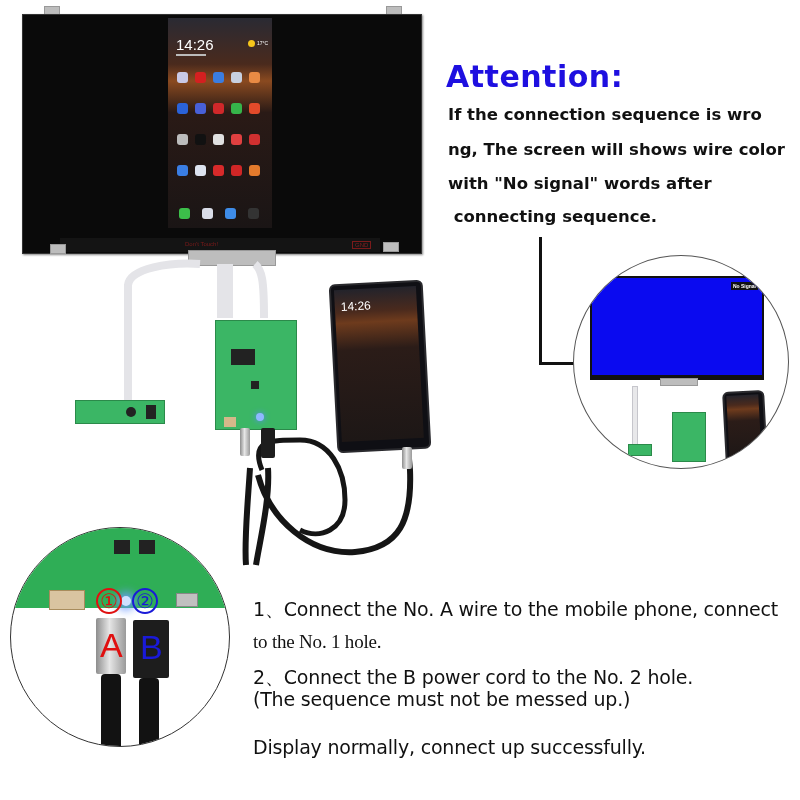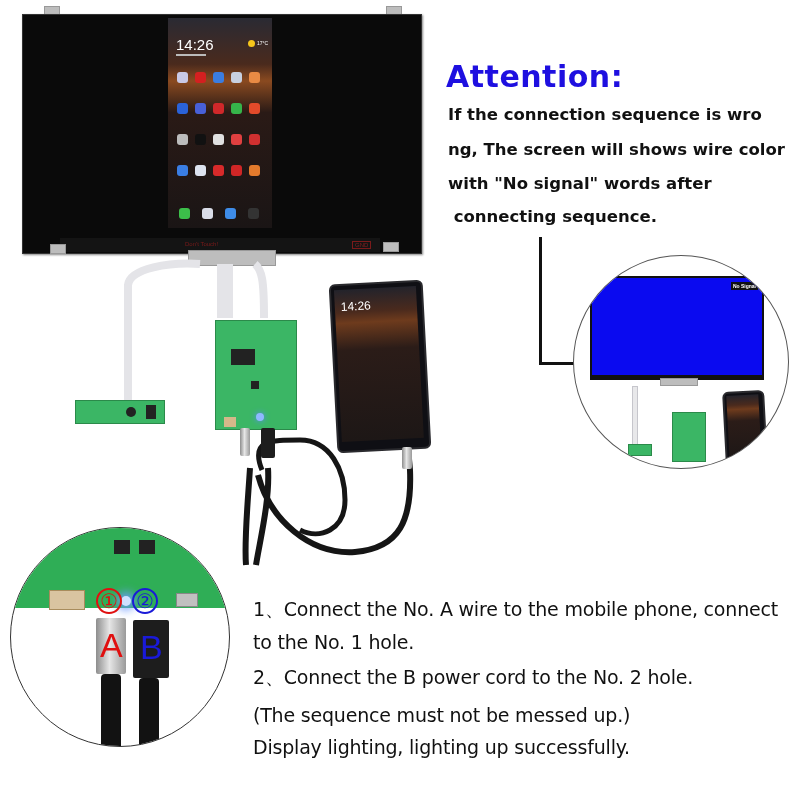--- a/index.html
+++ b/index.html
@@ -213,16 +213,16 @@
   <div class="abs num-badge" style="left:121px;top:60px;color:#1a1ad8;border-color:#1a1ad8;">②</div>
   <div class="abs plug-a" style="left:85px;top:90px;width:30px;height:56px;"></div>
   <div class="abs letter" style="left:89px;top:98px;color:#e01010;">A</div>
   <div class="abs plug-b" style="left:122px;top:92px;width:36px;height:58px;"></div>
   <div class="abs letter" style="left:129px;top:100px;color:#1a1ad8;">B</div>
   <div class="abs cable" style="left:90px;top:146px;width:20px;height:80px;"></div>
   <div class="abs cable" style="left:128px;top:150px;width:20px;height:80px;"></div>
 </div>
 
 <div class="abs instr" style="top:597px;">1、Connect the No. A wire to the mobile phone, connect</div>
-<div class="abs instr" style="top:631px;">to the No. 1 hole.</div>
+<div class="abs instr" style="top:631px;font-family:Liberation Serif, serif;">to the No. 1 hole.</div>
 <div class="abs instr" style="top:665px;">2、Connect the B power cord to the No. 2 hole.</div>
-<div class="abs instr" style="top:704px;">(The sequence must not be messed up.)</div>
-<div class="abs instr" style="top:736px;">Display lighting, lighting up successfully.</div>
+<div class="abs instr" style="top:688px;">(The sequence must not be messed up.)</div>
+<div class="abs instr" style="top:736px;">Display normally, connect up successfully.</div>
 
 </body></html>

